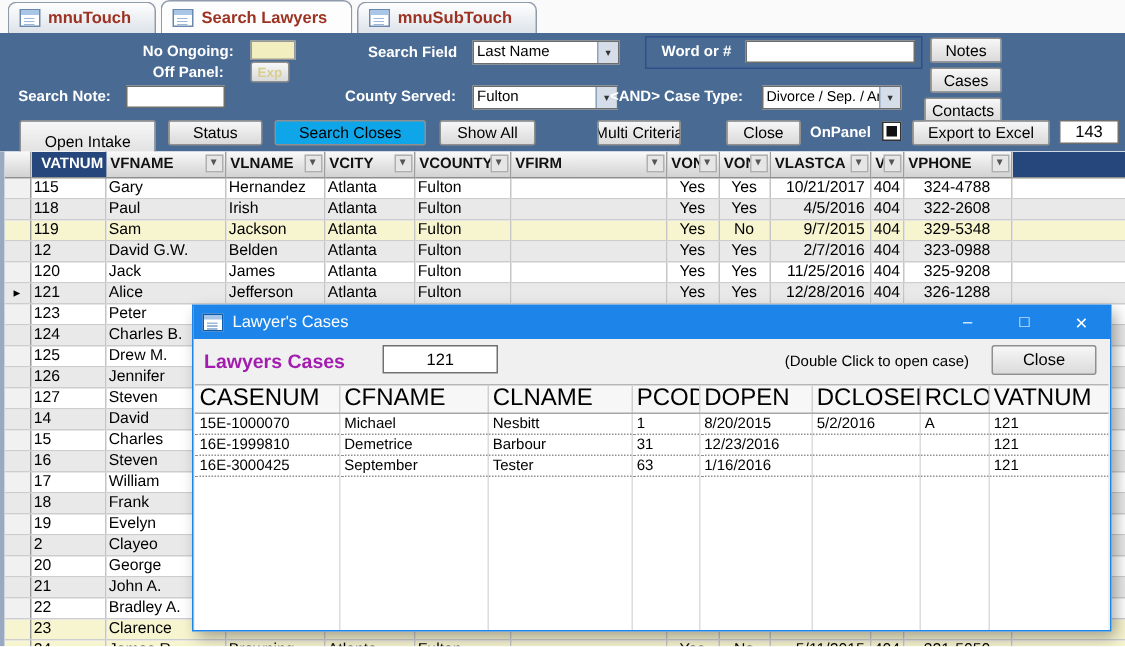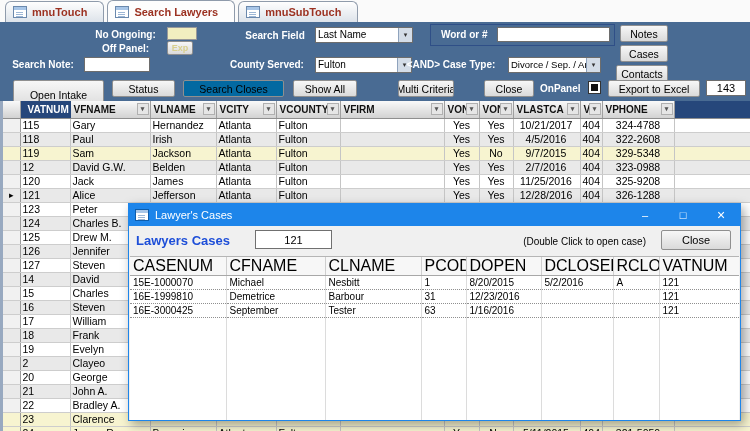--- a/index.html
+++ b/index.html
@@ -16,53 +16,53 @@
   .form-icon::after{content:"";position:absolute;left:2px;top:5px;width:7px;height:5px;background:repeating-linear-gradient(#9db7d6 0 1px,transparent 1px 2px)}
 
   
   .panel{position:absolute;left:0;top:22px;width:750px;height:79px;background:#496b93;color:#fff}
   .title{position:absolute;left:16px;top:3px;font-size:20px;font-weight:bold;letter-spacing:.5px;color:#fff}
   .lbl{position:absolute;font-size:10px;font-weight:bold;color:#fff;white-space:nowrap}
   .r{text-align:center}
   .inp{position:absolute;background:#fff;border:1px solid #6d6d6d;font-size:10px;padding:0 2px;font-family:inherit;color:#000}
   .ylw{position:absolute;left:167px;top:5px;width:30px;height:13px;background:#f2eec0;border:1px solid #999}
   .btn{position:absolute;display:flex;align-items:center;justify-content:center;background:linear-gradient(#f7f7f7,#dadada);border:1px solid #8f8f8f;border-radius:2px;font-size:10.5px;color:#000;cursor:default;white-space:nowrap;overflow:hidden}
-  .btn.green{background:#0369a1}
+  .btn.green{background:#0ea5e9}
   .btn.exp{font-size:9px;font-weight:bold;color:#d8cf8e}
   .combo{position:absolute;display:flex;background:#fff;border:1px solid #6d6d6d;height:16px}
   .combo .ct{flex:1;font-size:10px;color:#000;padding:1px 2px;overflow:hidden;white-space:nowrap}
   .combo .ca{width:14px;background:#d4dde8;border-left:1px solid #8fa3bd;display:flex;align-items:center;justify-content:center;font-size:7px;color:#333;flex:0 0 auto}
   .wordgroup{position:absolute;left:430px;top:2px;width:185px;height:22px;border:1px solid #2f4f87}
   .chk{position:absolute;left:588px;top:59px;width:13px;height:13px;background:#fff;border:1px solid #333;display:flex;align-items:center;justify-content:center}
   .chk::after{content:"";width:7px;height:7px;background:#111}
 
   
   .datasheet{position:absolute;left:0;top:101px;width:750px;height:330px;background:#fff;border-left:3px solid #98a9c0;overflow:hidden}
   table.grid{border-collapse:collapse;table-layout:fixed;width:747px}
   .grid th{height:17px;background:linear-gradient(#f9f9f9,#d2d2d2);border-right:1px solid #9f9f9f;border-bottom:1px solid #8f8f8f;font-size:10px;font-weight:bold;color:#111;text-align:left;padding:0 0 0 3px;overflow:hidden;white-space:nowrap;position:relative}
   .grid th .harrow{position:absolute;right:1px;top:2px;width:12px;height:12px;border:1px solid #b0b0b0;background:#e6e6e6;font-size:7px;line-height:10px;text-align:center;color:#555}
   .grid th.navy{background:#26477b;color:#fff;border-right-color:#26477b;padding-left:7px}
   .grid td{height:13.6px;border-right:1px solid #c5c5c5;border-bottom:1px solid #cdcdcd;font-size:10.5px;color:#000;padding:0 2px;overflow:hidden;white-space:nowrap;background:#fff;line-height:13px}
   .grid tr.alt td{background:#e9e9e9}
   .grid tr.hl td{background:#f7f4d0}
   .grid td.selc{background:#f1f1f1;border-right:1px solid #9a9a9a;text-align:center;font-size:9px;padding:0;line-height:12px}
   .grid td.c0{text-align:left;padding-right:12px}
   .grid td.c6,.grid td.c7,.grid td.c9,.grid td.c10{text-align:center}
-  .grid td.c8{text-align:center;padding-right:3px}
+  .grid td.c8{text-align:right;padding-right:3px}
   .grid td.fillc{border-right:none}
 
   
   .popup{position:absolute;left:128px;top:203px;width:613px;height:218px;background:#f0f0f0;border:1px solid #1d85ea;box-shadow:3px 4px 10px rgba(0,0,0,.35);z-index:10}
   .ptitle{height:22px;background:#1d85ea;display:flex;align-items:center;color:#fff;font-size:11px;padding-left:6px;gap:6px}
   .ptitle .form-icon{border-color:#0d5cab}
   .pbtns{margin-left:auto;display:flex;height:100%}
   .pbtn{width:38px;display:flex;align-items:center;justify-content:center;font-size:11px;color:#fff}
   .pbtn.x{font-size:14px}
   .pbody{position:relative;height:194px}
-  .ptitle2{position:absolute;left:7px;top:7px;font-size:13px;font-weight:bold;color:#1d4ed8}
+  .ptitle2{position:absolute;left:7px;top:7px;font-size:13px;font-weight:bold;color:#a21caf}
   .pnuminp{position:absolute;left:126px;top:4px;width:77px;height:19px;background:#fff;border:1px solid #707070;font-size:11px;text-align:center;font-family:inherit}
   .phint{position:absolute;right:94px;top:10px;font-size:10px;color:#000;white-space:nowrap}
   .pclosebtn{left:532px;top:4px;width:70px;height:20px;font-size:11px}
   .ptablewrap{position:absolute;left:1px;top:30px;width:609px;height:164px;background:#fff;border-top:1px solid #b5b5b5;overflow:hidden}
   table.ptable{border-collapse:collapse;table-layout:fixed;width:609px}
   .ptable th{height:14px;font-size:16px;font-weight:normal;color:#000;text-align:left;padding:0 3px;border-right:1px solid #cfcfcf;border-bottom:1px solid #a8a8a8;overflow:hidden;white-space:nowrap;background:#f7f7f7}
   .ptable td{height:14px;font-size:10px;color:#000;padding:0 3px;border-right:1px solid #dcdcdc;border-bottom:1px dotted #8f8f8f;overflow:hidden;white-space:nowrap}
   .ptable tr.pfill td{height:107px;border-bottom:none}
 </style>
 </head>

